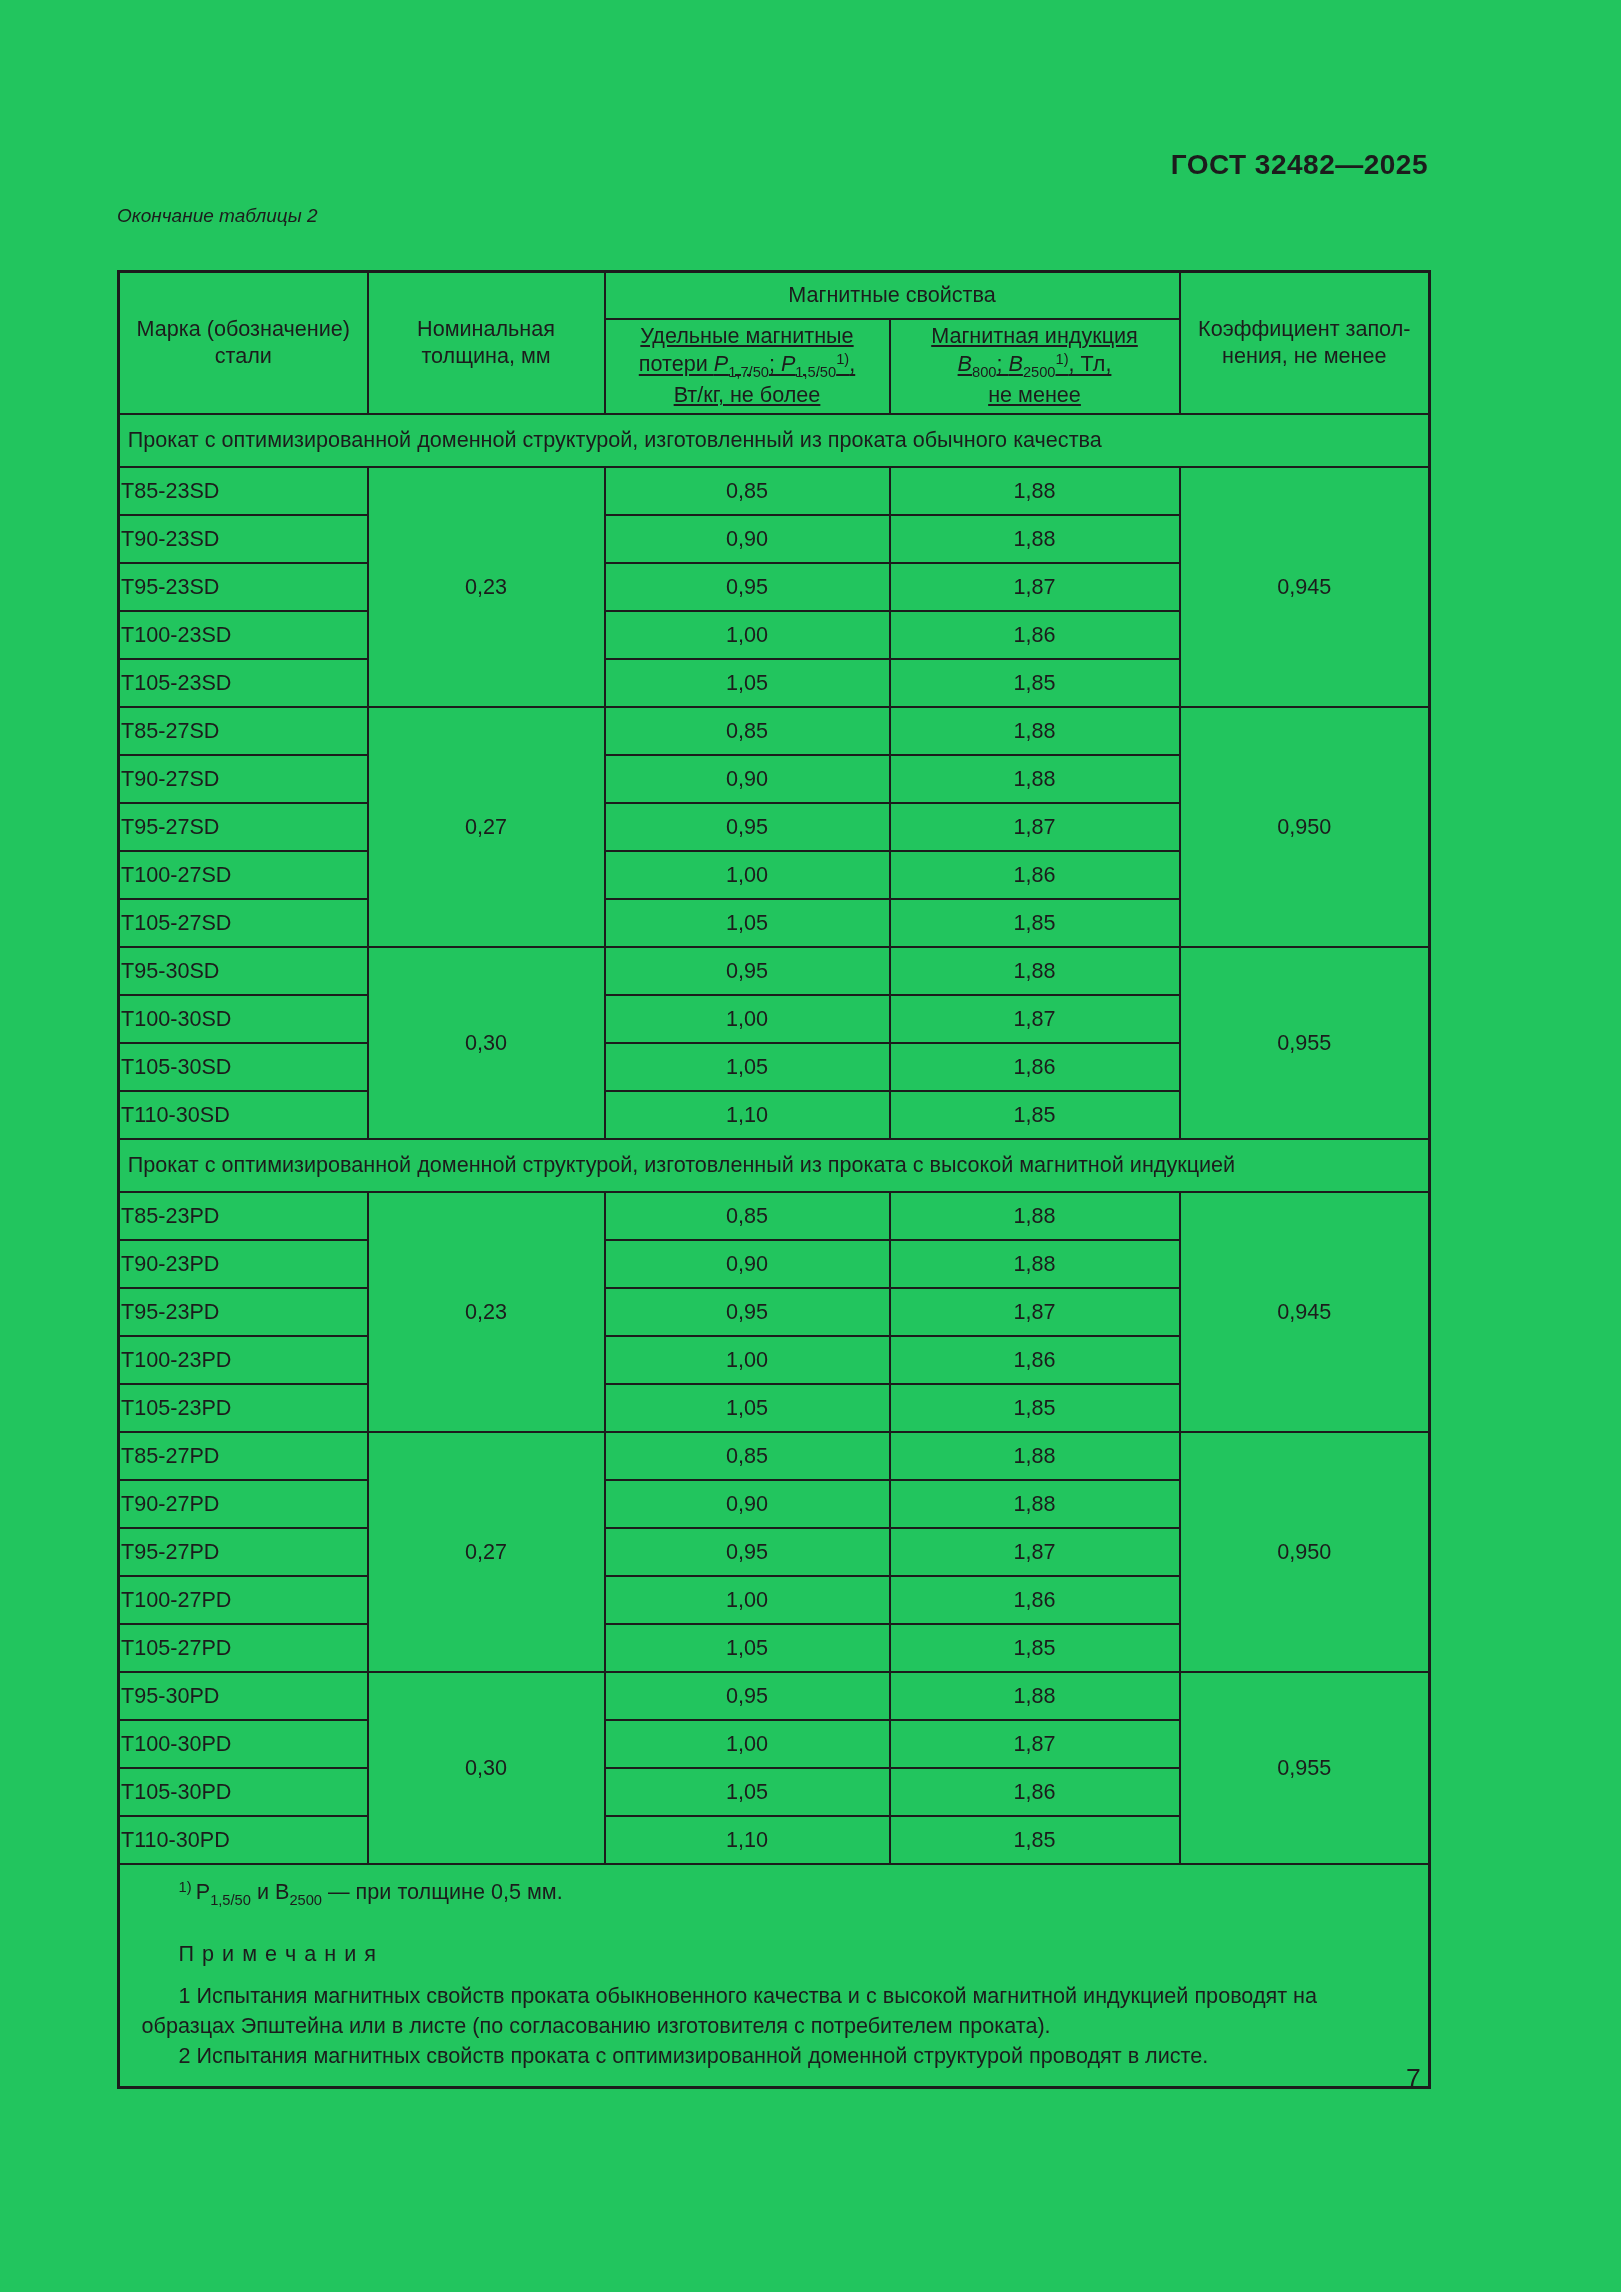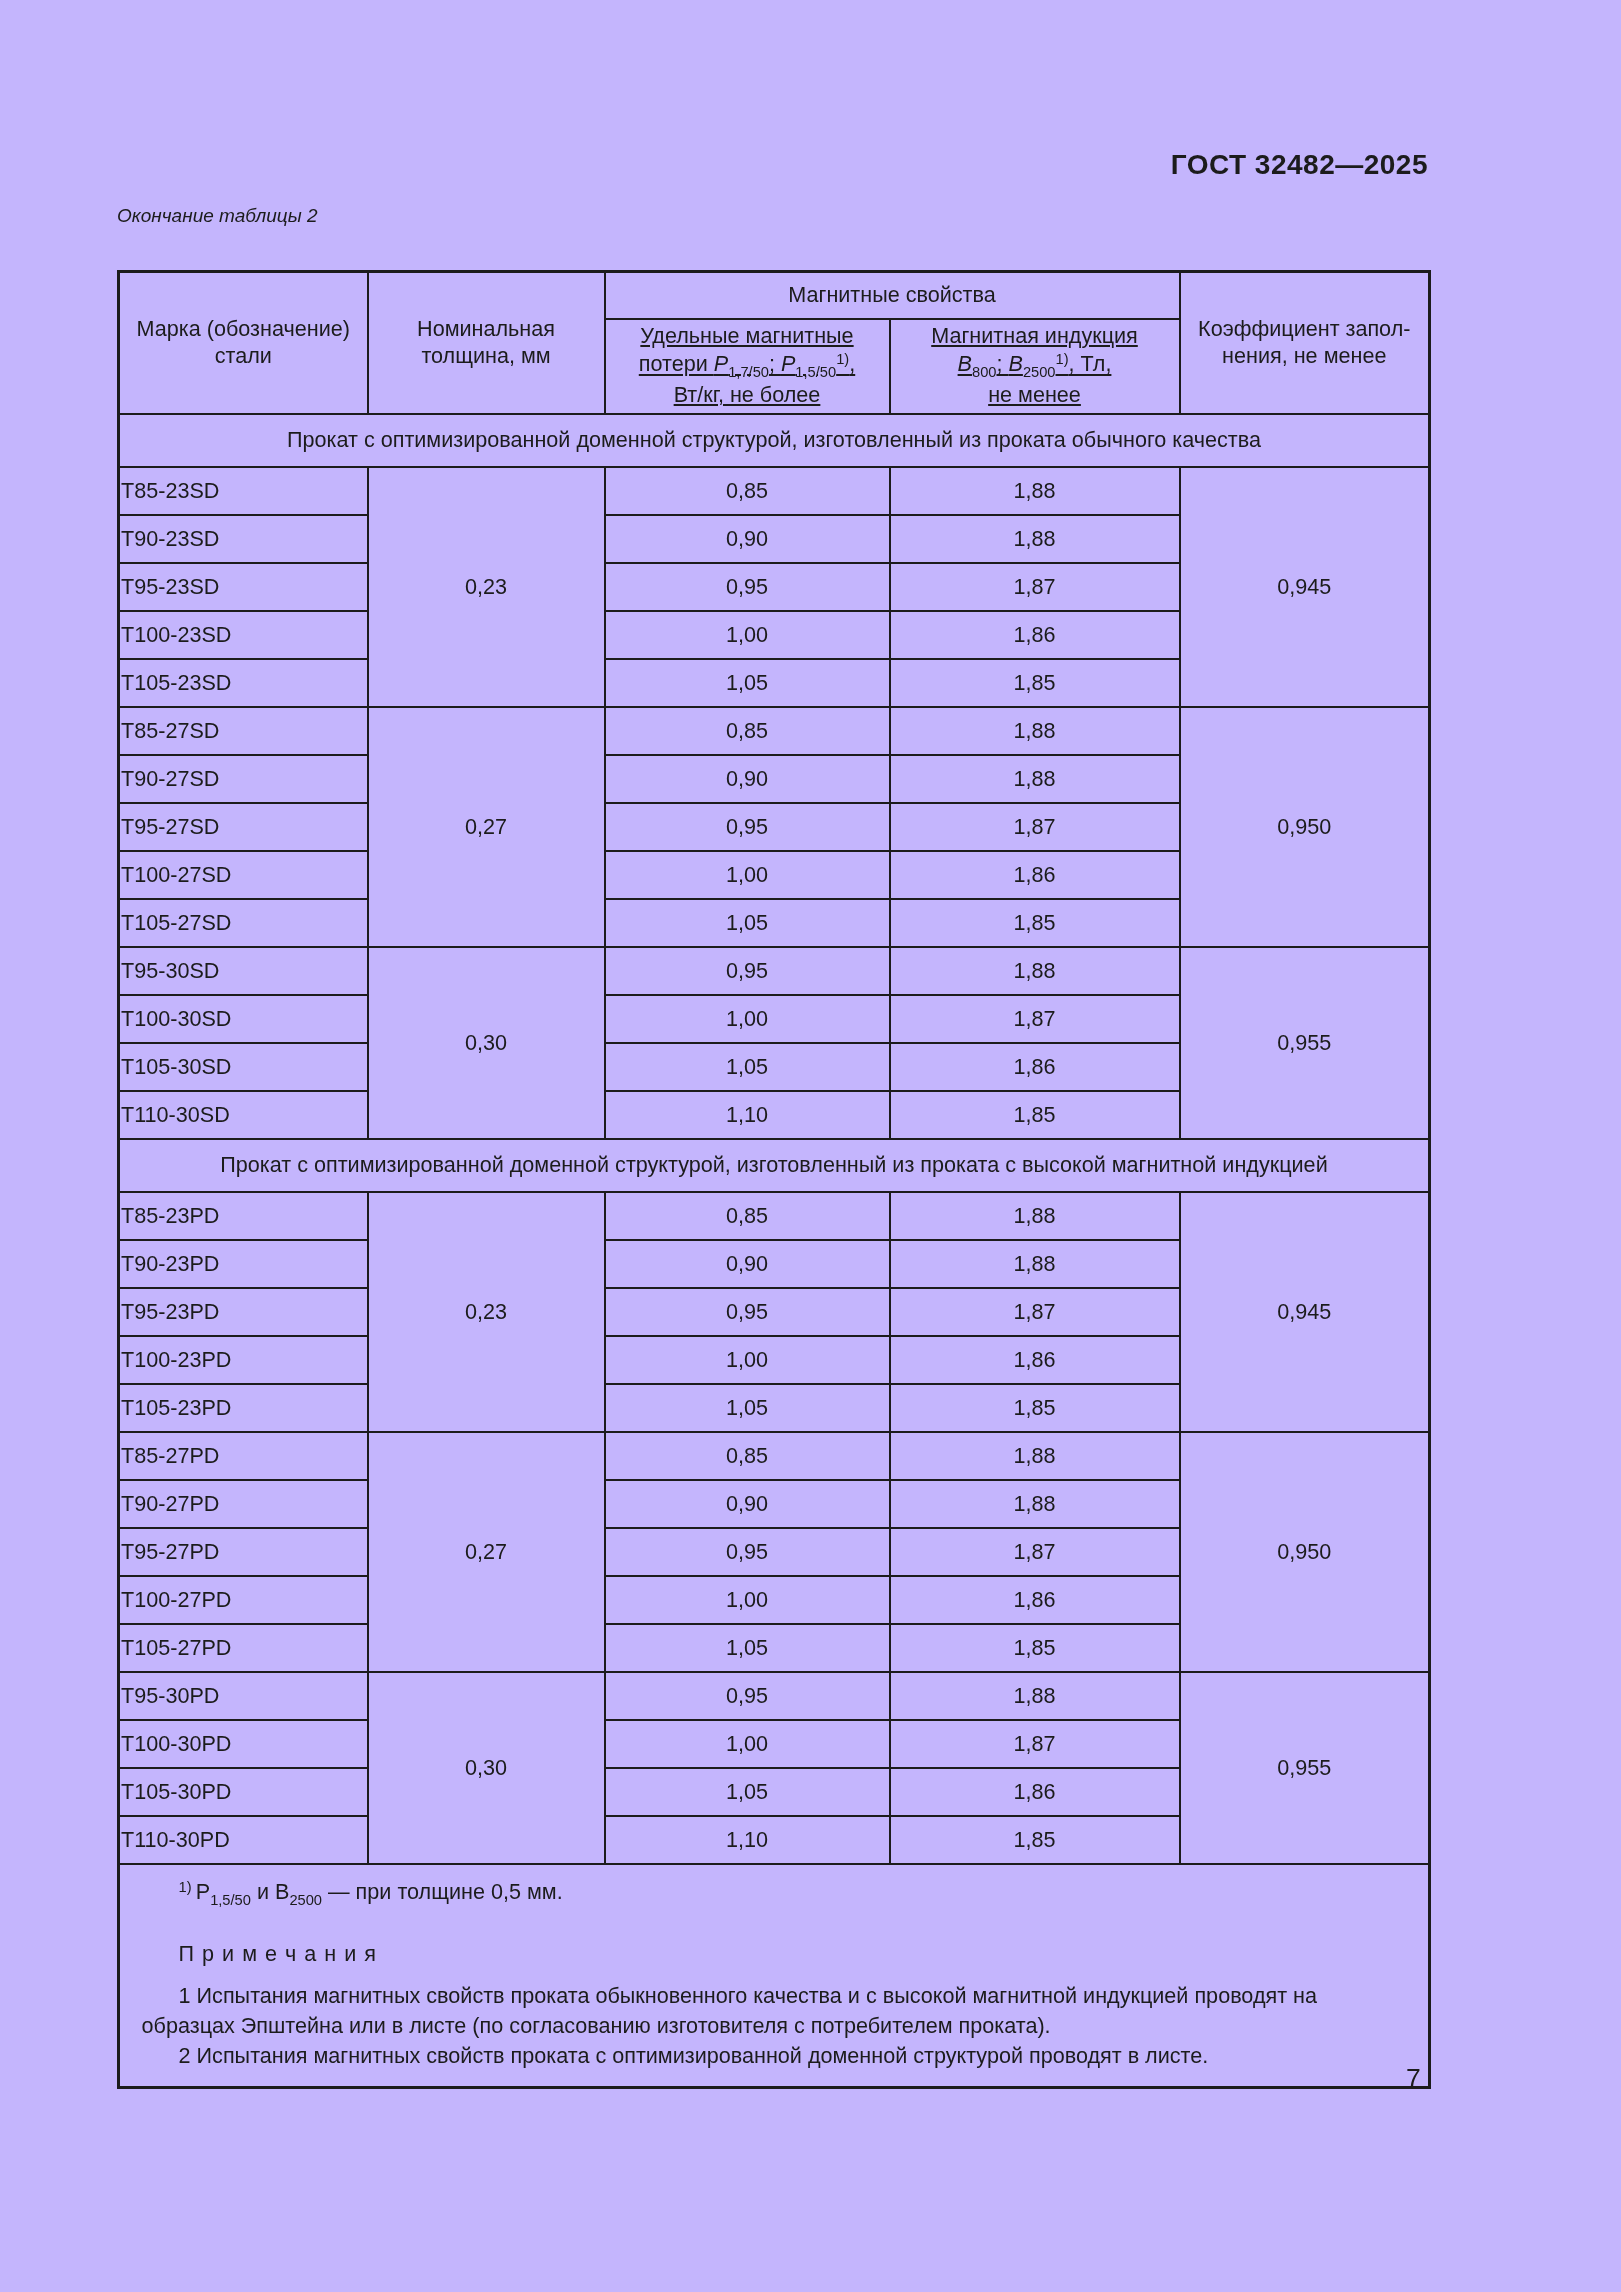--- a/index.html
+++ b/index.html
@@ -1,21 +1,21 @@
 <!DOCTYPE html>
 <html><head>
 <meta charset="utf-8">
 <style>
   * { margin: 0; padding: 0; box-sizing: border-box; }
   html, body { background: #e8e8e8; }
   .page {
     position: relative;
     width: 1621px;
     height: 2293px;
-    background: #c4b5fd;
+    background: #22c55e;
     font-family: "Liberation Sans", "DejaVu Sans", sans-serif;
     color: #1c1c1c;
   }
   .doc-number {
     position: absolute;
     top: 149px;
     right: 193px;
     font-size: 28px;
     font-weight: bold;
     letter-spacing: 0.5px;
@@ -41,21 +41,20 @@
     vertical-align: middle;
     font-weight: normal;
   }
   table.main { border: 3.9px solid #1c1c1c; }
   thead tr.h1 { height: 47px; }
   thead tr.h2 { height: 93px; text-decoration: underline; }
   thead th { text-align: center; line-height: 1.25; padding: 3.9px 5.9px; }
   thead th .hl { display: block; }
   tr.section-row { height: 53px; }
   tr.section-row td {
-    text-align: center;
     border-top: 2.9px solid #1c1c1c;
     border-bottom: 2.9px solid #1c1c1c;
     padding: 3.9px 7.8px;
   }
   tr.data-row { height: 48px; }
   tr.group-start td { border-top: 2.9px solid #1c1c1c; }
   td.grade { text-align: left; padding-left: 1px; }
   td.num { text-align: center; }
   .sub { font-size: 0.68em; vertical-align: -0.4em; }
   .sup { font-size: 0.68em; vertical-align: 0.5em; }

